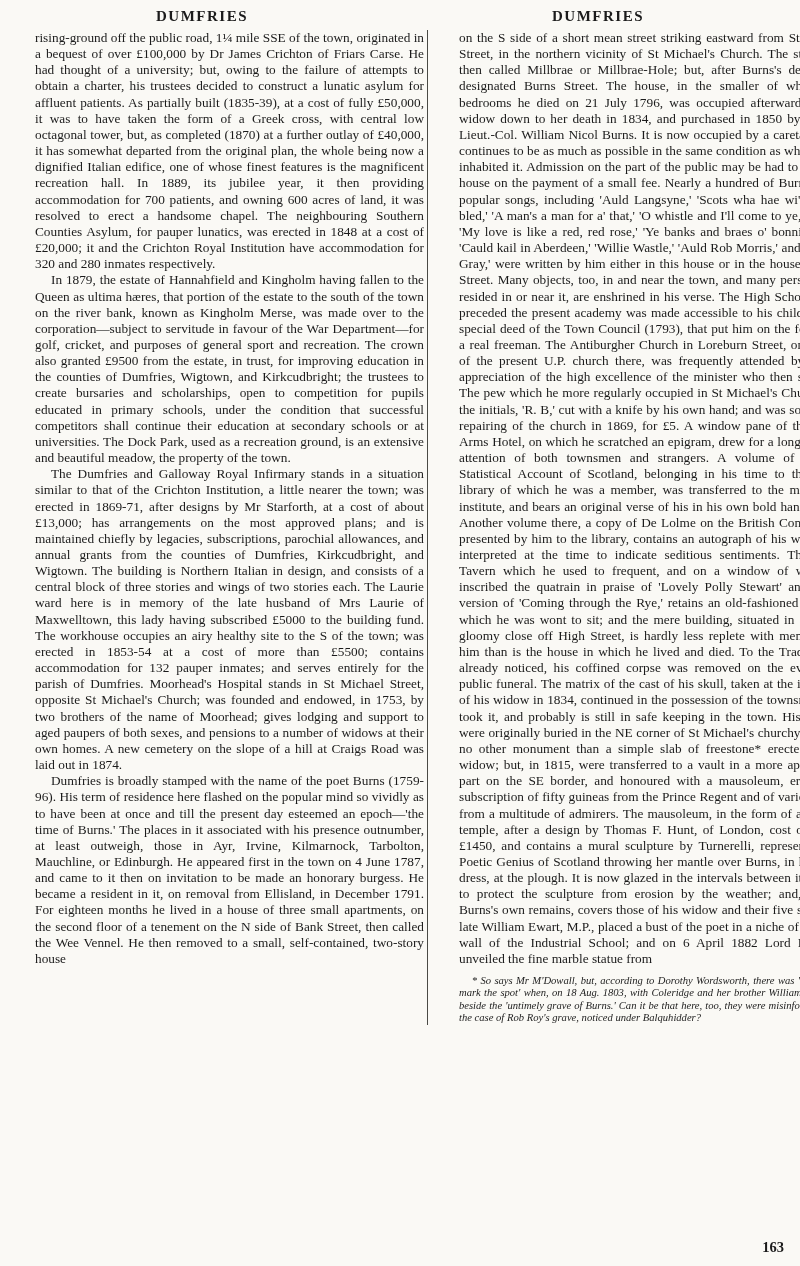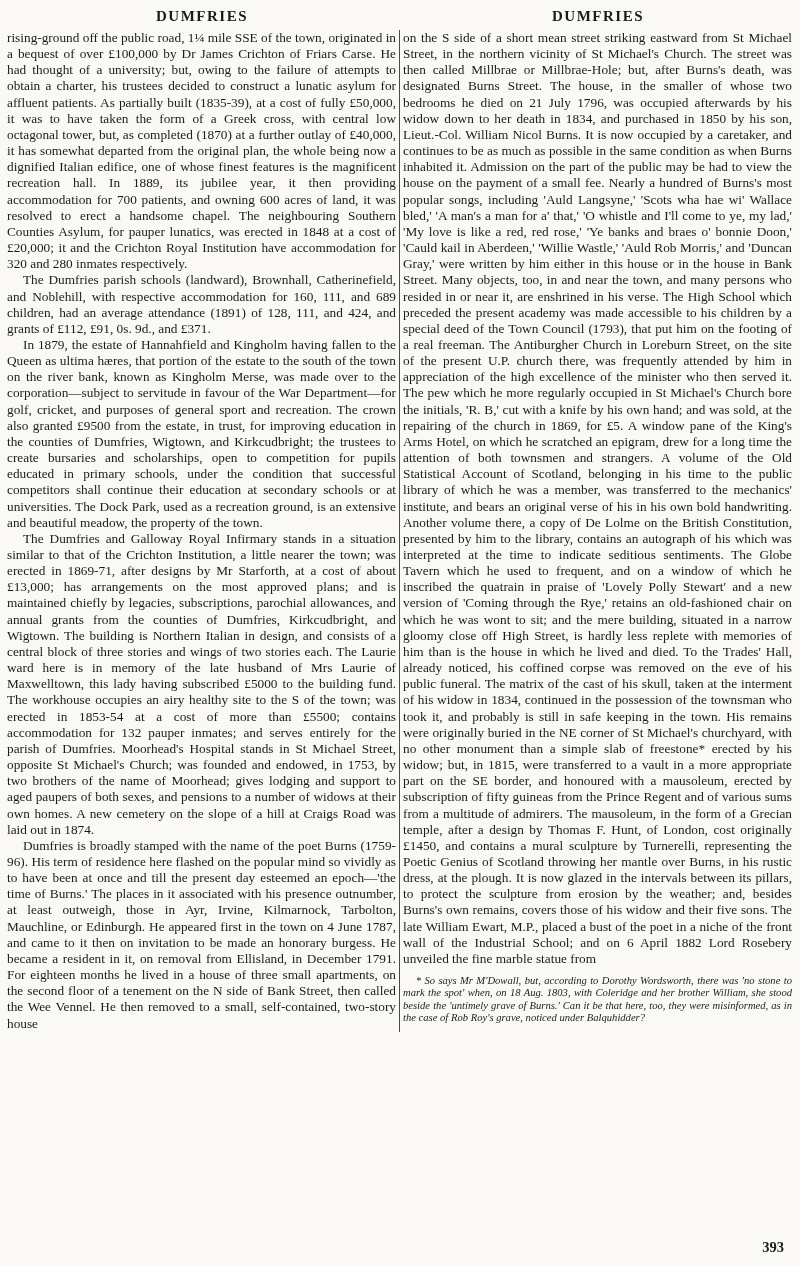--- a/index.html
+++ b/index.html
@@ -34,20 +34,21 @@
   .columns {
     display: flex;
     align-items: stretch;
   }
   .column {
     flex: 0 0 389px;
     text-align: justify;
     font-size: 13.3px;
     line-height: 16.15px;
     hyphens: auto;
+    margin-left: 28px;
   }
   .divider {
     flex: 0 0 1px;
     background: #4a4a45;
     margin: 0 3px;
   }
   .column p {
     margin: 0;
     text-indent: 1.2em;
   }
@@ -78,30 +79,29 @@
   <div class="headers">
     <div class="col-header">DUMFRIES</div>
     <div class="spacer"></div>
     <div class="col-header">DUMFRIES</div>
   </div>
 
   <div class="columns">
 
     <div class="column">
       <p class="cont">rising-ground off the public road, 1¼ mile SSE of the town, originated in a bequest of over £100,000 by Dr James Crichton of Friars Carse. He had thought of a university; but, owing to the failure of attempts to obtain a charter, his trustees decided to construct a lunatic asylum for affluent patients. As partially built (1835-39), at a cost of fully £50,000, it was to have taken the form of a Greek cross, with central low octagonal tower, but, as completed (1870) at a further outlay of £40,000, it has somewhat departed from the original plan, the whole being now a dignified Italian edifice, one of whose finest features is the magnificent recreation hall. In 1889, its jubilee year, it then providing accommodation for 700 patients, and owning 600 acres of land, it was resolved to erect a handsome chapel. The neighbouring Southern Counties Asylum, for pauper lunatics, was erected in 1848 at a cost of £20,000; it and the Crichton Royal Institution have accommodation for 320 and 280 inmates respectively.</p>
-      <p>The Dumfries parish schools (landward), Brownhall, Catherinefield, and Noblehill, with respective accommodation for 160, 111, and 689 children, had an average attendance (1891) of 128, 111, and 424, and grants of £112, £91, 0s. 9d., and £371.</p>
       <p>In 1879, the estate of Hannahfield and Kingholm having fallen to the Queen as ultima hæres, that portion of the estate to the south of the town on the river bank, known as Kingholm Merse, was made over to the corporation—subject to servitude in favour of the War Department—for golf, cricket, and purposes of general sport and recreation. The crown also granted £9500 from the estate, in trust, for improving education in the counties of Dumfries, Wigtown, and Kirkcudbright; the trustees to create bursaries and scholarships, open to competition for pupils educated in primary schools, under the condition that successful competitors shall continue their education at secondary schools or at universities. The Dock Park, used as a recreation ground, is an extensive and beautiful meadow, the property of the town.</p>
       <p>The Dumfries and Galloway Royal Infirmary stands in a situation similar to that of the Crichton Institution, a little nearer the town; was erected in 1869-71, after designs by Mr Starforth, at a cost of about £13,000; has arrangements on the most approved plans; and is maintained chiefly by legacies, subscriptions, parochial allowances, and annual grants from the counties of Dumfries, Kirkcudbright, and Wigtown. The building is Northern Italian in design, and consists of a central block of three stories and wings of two stories each. The Laurie ward here is in memory of the late husband of Mrs Laurie of Maxwelltown, this lady having subscribed £5000 to the building fund. The workhouse occupies an airy healthy site to the S of the town; was erected in 1853-54 at a cost of more than £5500; contains accommodation for 132 pauper inmates; and serves entirely for the parish of Dumfries. Moorhead's Hospital stands in St Michael Street, opposite St Michael's Church; was founded and endowed, in 1753, by two brothers of the name of Moorhead; gives lodging and support to aged paupers of both sexes, and pensions to a number of widows at their own homes. A new cemetery on the slope of a hill at Craigs Road was laid out in 1874.</p>
       <p>Dumfries is broadly stamped with the name of the poet Burns (1759-96). His term of residence here flashed on the popular mind so vividly as to have been at once and till the present day esteemed an epoch—'the time of Burns.' The places in it associated with his presence outnumber, at least outweigh, those in Ayr, Irvine, Kilmarnock, Tarbolton, Mauchline, or Edinburgh. He appeared first in the town on 4 June 1787, and came to it then on invitation to be made an honorary burgess. He became a resident in it, on removal from Ellisland, in December 1791. For eighteen months he lived in a house of three small apartments, on the second floor of a tenement on the N side of Bank Street, then called the Wee Vennel. He then removed to a small, self-contained, two-story house</p>
     </div>
 
     <div class="divider"></div>
 
     <div class="column">
       <p class="cont">on the S side of a short mean street striking eastward from St Michael Street, in the northern vicinity of St Michael's Church. The street was then called Millbrae or Millbrae-Hole; but, after Burns's death, was designated Burns Street. The house, in the smaller of whose two bedrooms he died on 21 July 1796, was occupied afterwards by his widow down to her death in 1834, and purchased in 1850 by his son, Lieut.-Col. William Nicol Burns. It is now occupied by a caretaker, and continues to be as much as possible in the same condition as when Burns inhabited it. Admission on the part of the public may be had to view the house on the payment of a small fee. Nearly a hundred of Burns's most popular songs, including 'Auld Langsyne,' 'Scots wha hae wi' Wallace bled,' 'A man's a man for a' that,' 'O whistle and I'll come to ye, my lad,' 'My love is like a red, red rose,' 'Ye banks and braes o' bonnie Doon,' 'Cauld kail in Aberdeen,' 'Willie Wastle,' 'Auld Rob Morris,' and 'Duncan Gray,' were written by him either in this house or in the house in Bank Street. Many objects, too, in and near the town, and many persons who resided in or near it, are enshrined in his verse. The High School which preceded the present academy was made accessible to his children by a special deed of the Town Council (1793), that put him on the footing of a real freeman. The Antiburgher Church in Loreburn Street, on the site of the present U.P. church there, was frequently attended by him in appreciation of the high excellence of the minister who then served it. The pew which he more regularly occupied in St Michael's Church bore the initials, 'R. B,' cut with a knife by his own hand; and was sold, at the repairing of the church in 1869, for £5. A window pane of the King's Arms Hotel, on which he scratched an epigram, drew for a long time the attention of both townsmen and strangers. A volume of the Old Statistical Account of Scotland, belonging in his time to the public library of which he was a member, was transferred to the mechanics' institute, and bears an original verse of his in his own bold handwriting. Another volume there, a copy of De Lolme on the British Constitution, presented by him to the library, contains an autograph of his which was interpreted at the time to indicate seditious sentiments. The Globe Tavern which he used to frequent, and on a window of which he inscribed the quatrain in praise of 'Lovely Polly Stewart' and a new version of 'Coming through the Rye,' retains an old-fashioned chair on which he was wont to sit; and the mere building, situated in a narrow gloomy close off High Street, is hardly less replete with memories of him than is the house in which he lived and died. To the Trades' Hall, already noticed, his coffined corpse was removed on the eve of his public funeral. The matrix of the cast of his skull, taken at the interment of his widow in 1834, continued in the possession of the townsman who took it, and probably is still in safe keeping in the town. His remains were originally buried in the NE corner of St Michael's churchyard, with no other monument than a simple slab of freestone* erected by his widow; but, in 1815, were transferred to a vault in a more appropriate part on the SE border, and honoured with a mausoleum, erected by subscription of fifty guineas from the Prince Regent and of various sums from a multitude of admirers. The mausoleum, in the form of a Grecian temple, after a design by Thomas F. Hunt, of London, cost originally £1450, and contains a mural sculpture by Turnerelli, representing the Poetic Genius of Scotland throwing her mantle over Burns, in his rustic dress, at the plough. It is now glazed in the intervals between its pillars, to protect the sculpture from erosion by the weather; and, besides Burns's own remains, covers those of his widow and their five sons. The late William Ewart, M.P., placed a bust of the poet in a niche of the front wall of the Industrial School; and on 6 April 1882 Lord Rosebery unveiled the fine marble statue from</p>
       <div class="footnote">* So says Mr M'Dowall, but, according to Dorothy Wordsworth, there was 'no stone to mark the spot' when, on 18 Aug. 1803, with Coleridge and her brother William, she stood beside the 'untimely grave of Burns.' Can it be that here, too, they were misinformed, as in the case of Rob Roy's grave, noticed under Balquhidder?</div>
     </div>
 
   </div>
 
-  <div class="page-number">393</div>
+  <div class="page-number">163</div>
 
 </div>
 
 </body></html>

